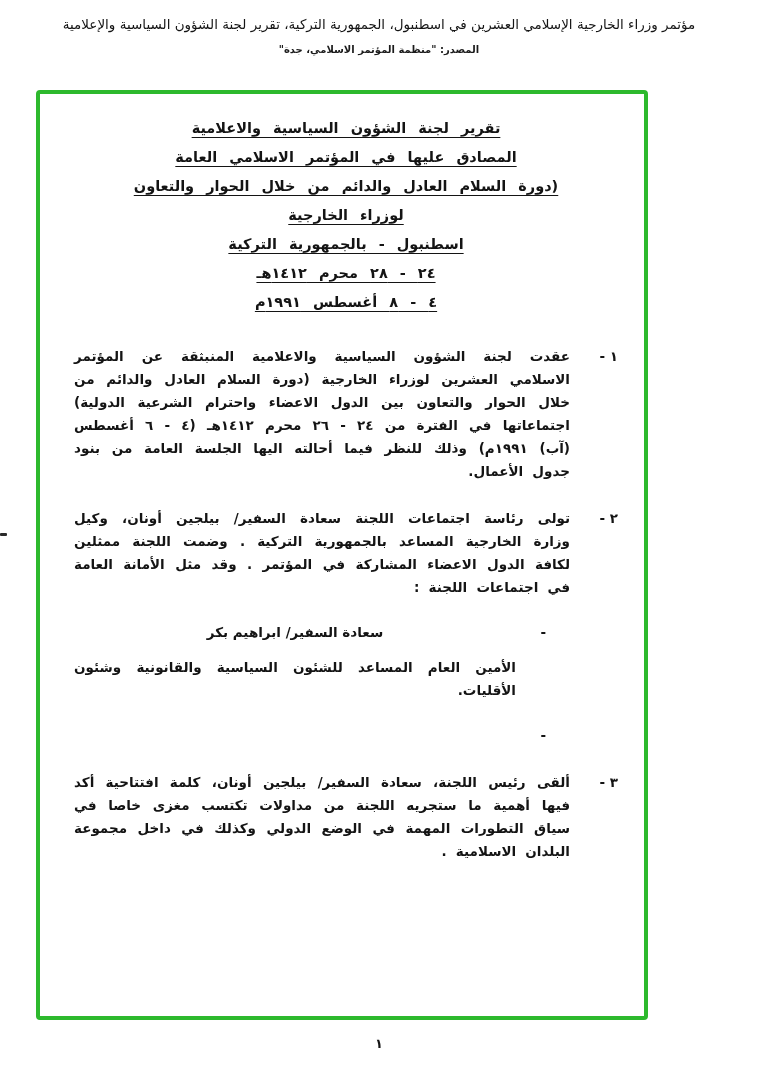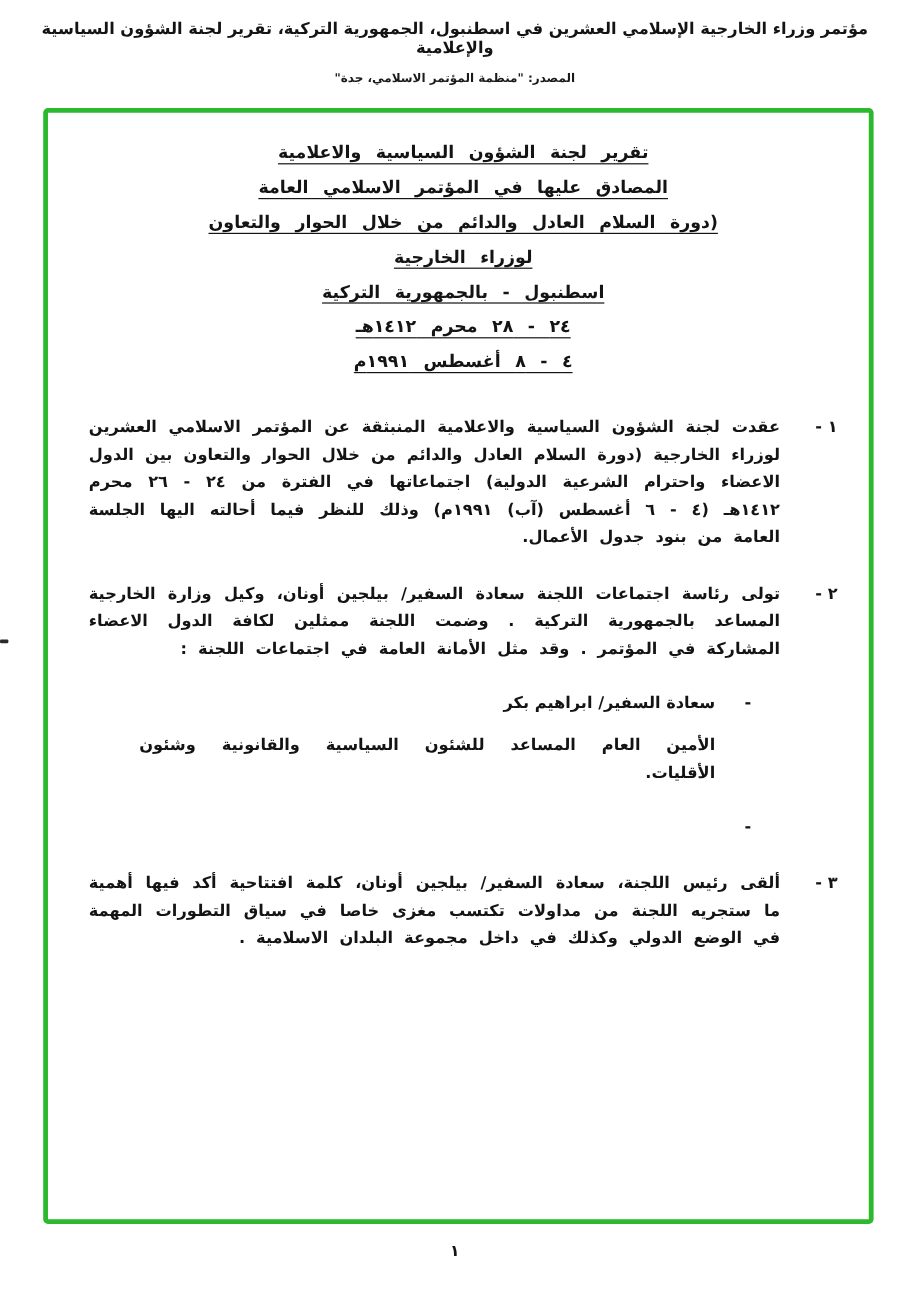--- a/index.html
+++ b/index.html
@@ -14,36 +14,36 @@
   .page { width: 758px; height: 1078px; position: relative; background: #fff; }
 
   
   .letterhead {
     direction: rtl;
     text-align: center;
     padding-top: 16px;
   }
   .letterhead .line1 {
     font-size: 13.5px;
-    font-weight: bold;
+    font-weight: normal;
     letter-spacing: 0;
   }
   .letterhead .line2 {
     font-size: 10px;
     font-weight: bold;
     margin-top: 12px;
     color: #1b1b1b;
   }
 
   
   .doc-frame {
     position: absolute;
     left: 36px;
     top: 90px;
-    width: 692px;
+    width: 612px;
     height: 930px;
     border: 4px solid #2db92d;
     border-radius: 4px;
     background: #fff;
     padding: 18px 26px 10px 34px;
     direction: rtl;
     overflow: hidden;
   }
 
   .title-block { text-align: center; margin-top: 2px; }
@@ -83,21 +83,21 @@
     display: flex;
     direction: rtl;
     margin-top: 22px;
     padding-right: 72px;
     font-size: 13.5px;
     font-weight: bold;
     line-height: 23px;
   }
   .sub-dash { flex: 0 0 30px; width: 30px; }
   .sub-content { flex: 0 1 auto; max-width: 480px; }
-  .sub-title { text-align: right; }
+  .sub-title { text-align: center; }
   .sub-body { text-align: justify; word-spacing: 7px; margin-top: 12px; }
 
   .page-number {
     position: absolute;
     left: 0; right: 0;
     top: 1036px;
     text-align: center;
     font-size: 13px;
     font-weight: bold;
   }

